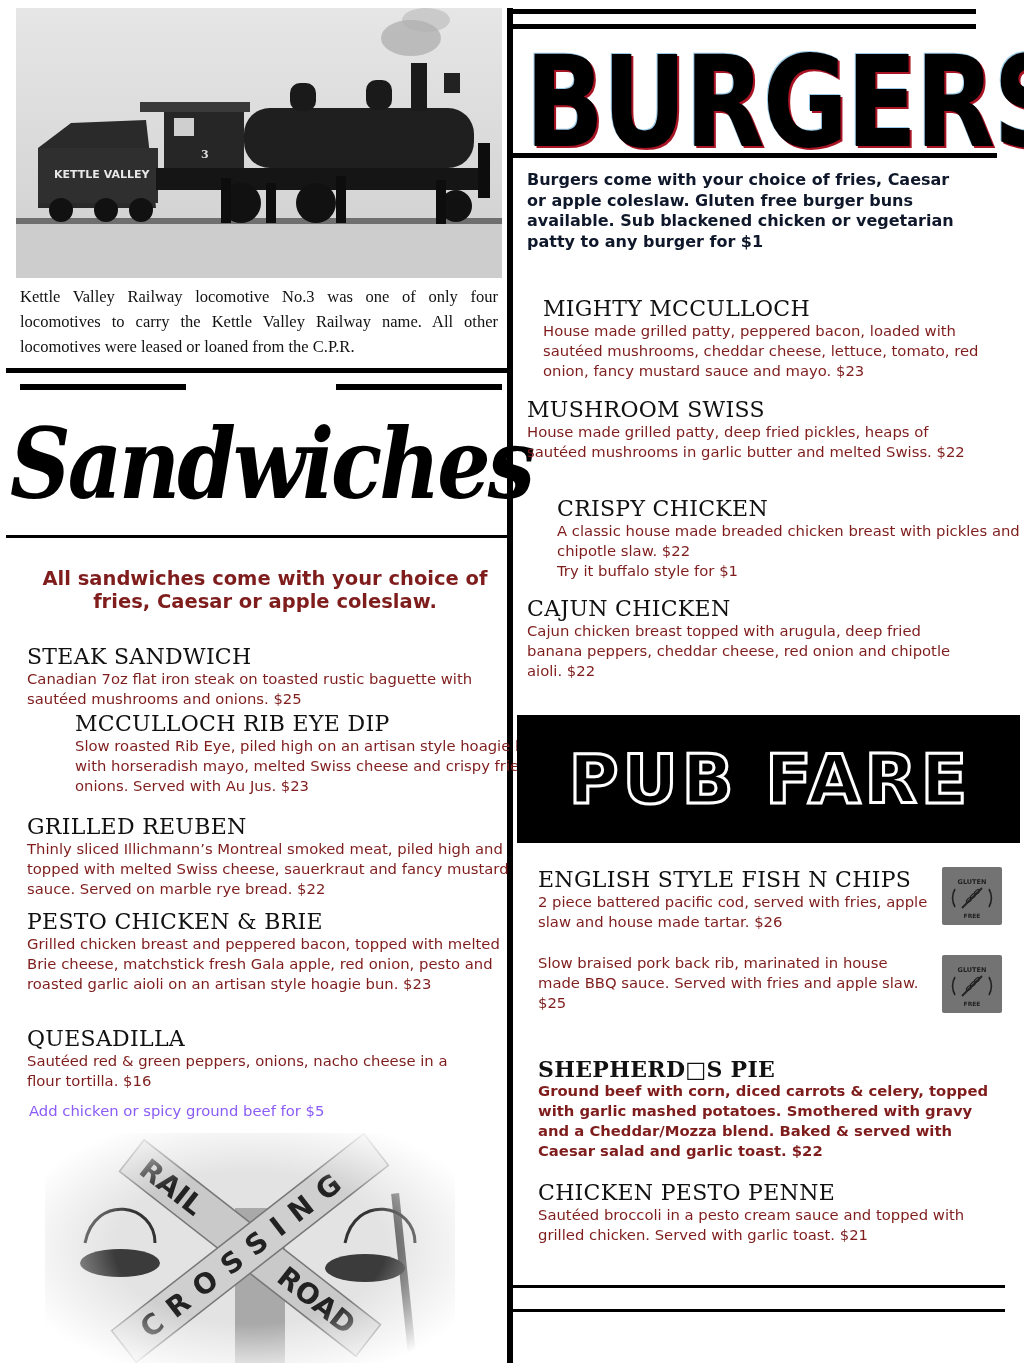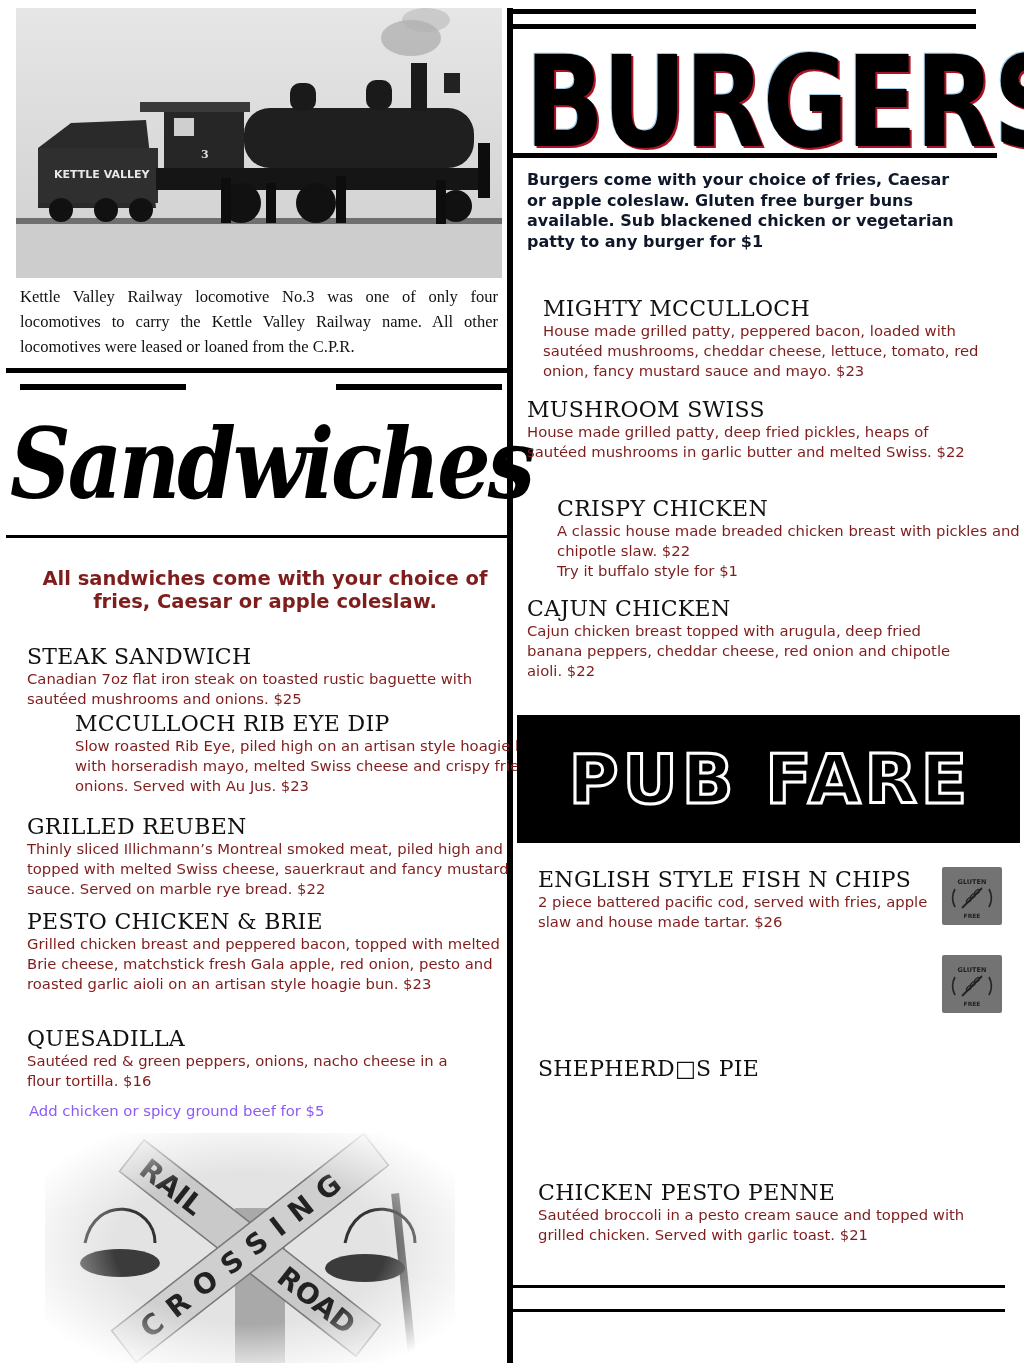--- a/index.html
+++ b/index.html
@@ -241,33 +241,35 @@
     <text x="27" y="13" text-anchor="middle" font-family="DejaVu Sans, sans-serif" font-weight="bold" font-size="6.5" fill="#222">GLUTEN</text>
     <text x="27" y="47" text-anchor="middle" font-family="DejaVu Sans, sans-serif" font-weight="bold" font-size="6" fill="#222">FREE</text>
     <line x1="17" y1="37" x2="37" y2="17" stroke="#222" stroke-width="1.8"></line>
     <ellipse cx="24" cy="29" rx="3.2" ry="1.6" transform="rotate(-45 24 29)" fill="none" stroke="#222" stroke-width="1.3"></ellipse>
     <ellipse cx="28" cy="25" rx="3.2" ry="1.6" transform="rotate(-45 28 25)" fill="none" stroke="#222" stroke-width="1.3"></ellipse>
     <ellipse cx="32" cy="21" rx="3.2" ry="1.6" transform="rotate(-45 32 21)" fill="none" stroke="#222" stroke-width="1.3"></ellipse>
   </svg>
 </div>
 
 <div class="menu-item" style="left:538px; top:953px; width:390px;">
+  <div class="item-desc">Slow braised pork back rib, marinated in house made BBQ sauce. Served with fries and apple slaw. $25</div>
 </div>
 <div class="gf-badge" style="left:942px; top:955px;">
   <svg viewBox="0 0 54 54">
     <path d="M10 18 A19 19 0 0 0 10 36" stroke="#222" stroke-width="1.6" fill="none"></path>
     <path d="M44 18 A19 19 0 0 1 44 36" stroke="#222" stroke-width="1.6" fill="none"></path>
     <text x="27" y="13" text-anchor="middle" font-family="DejaVu Sans, sans-serif" font-weight="bold" font-size="6.5" fill="#222">GLUTEN</text>
     <text x="27" y="47" text-anchor="middle" font-family="DejaVu Sans, sans-serif" font-weight="bold" font-size="6" fill="#222">FREE</text>
     <line x1="17" y1="37" x2="37" y2="17" stroke="#222" stroke-width="1.8"></line>
     <ellipse cx="24" cy="29" rx="3.2" ry="1.6" transform="rotate(-45 24 29)" fill="none" stroke="#222" stroke-width="1.3"></ellipse>
     <ellipse cx="28" cy="25" rx="3.2" ry="1.6" transform="rotate(-45 28 25)" fill="none" stroke="#222" stroke-width="1.3"></ellipse>
     <ellipse cx="32" cy="21" rx="3.2" ry="1.6" transform="rotate(-45 32 21)" fill="none" stroke="#222" stroke-width="1.3"></ellipse>
   </svg>
 </div>
 
-<div class="menu-item" style="left:538px; top:1057px; width:470px;">
+<div class="menu-item" style="left:538px; top:1057px; width:470px;font-weight:bold;">
   <div class="item-name">Shepherd□s Pie</div>
+  <div class="item-desc">Ground beef with corn, diced carrots &amp; celery, topped with garlic mashed potatoes. Smothered with gravy and a Cheddar/Mozza blend. Baked &amp; served with Caesar salad and garlic toast. $22</div>
 </div>
 <div class="menu-item" style="left:538px; top:1181px; width:440px;">
   <div class="item-name">Chicken Pesto Penne</div>
   <div class="item-desc">Sautéed broccoli in a pesto cream sauce and topped with grilled chicken. Served with garlic toast. $21</div>
 </div>
 
 </body></html>

